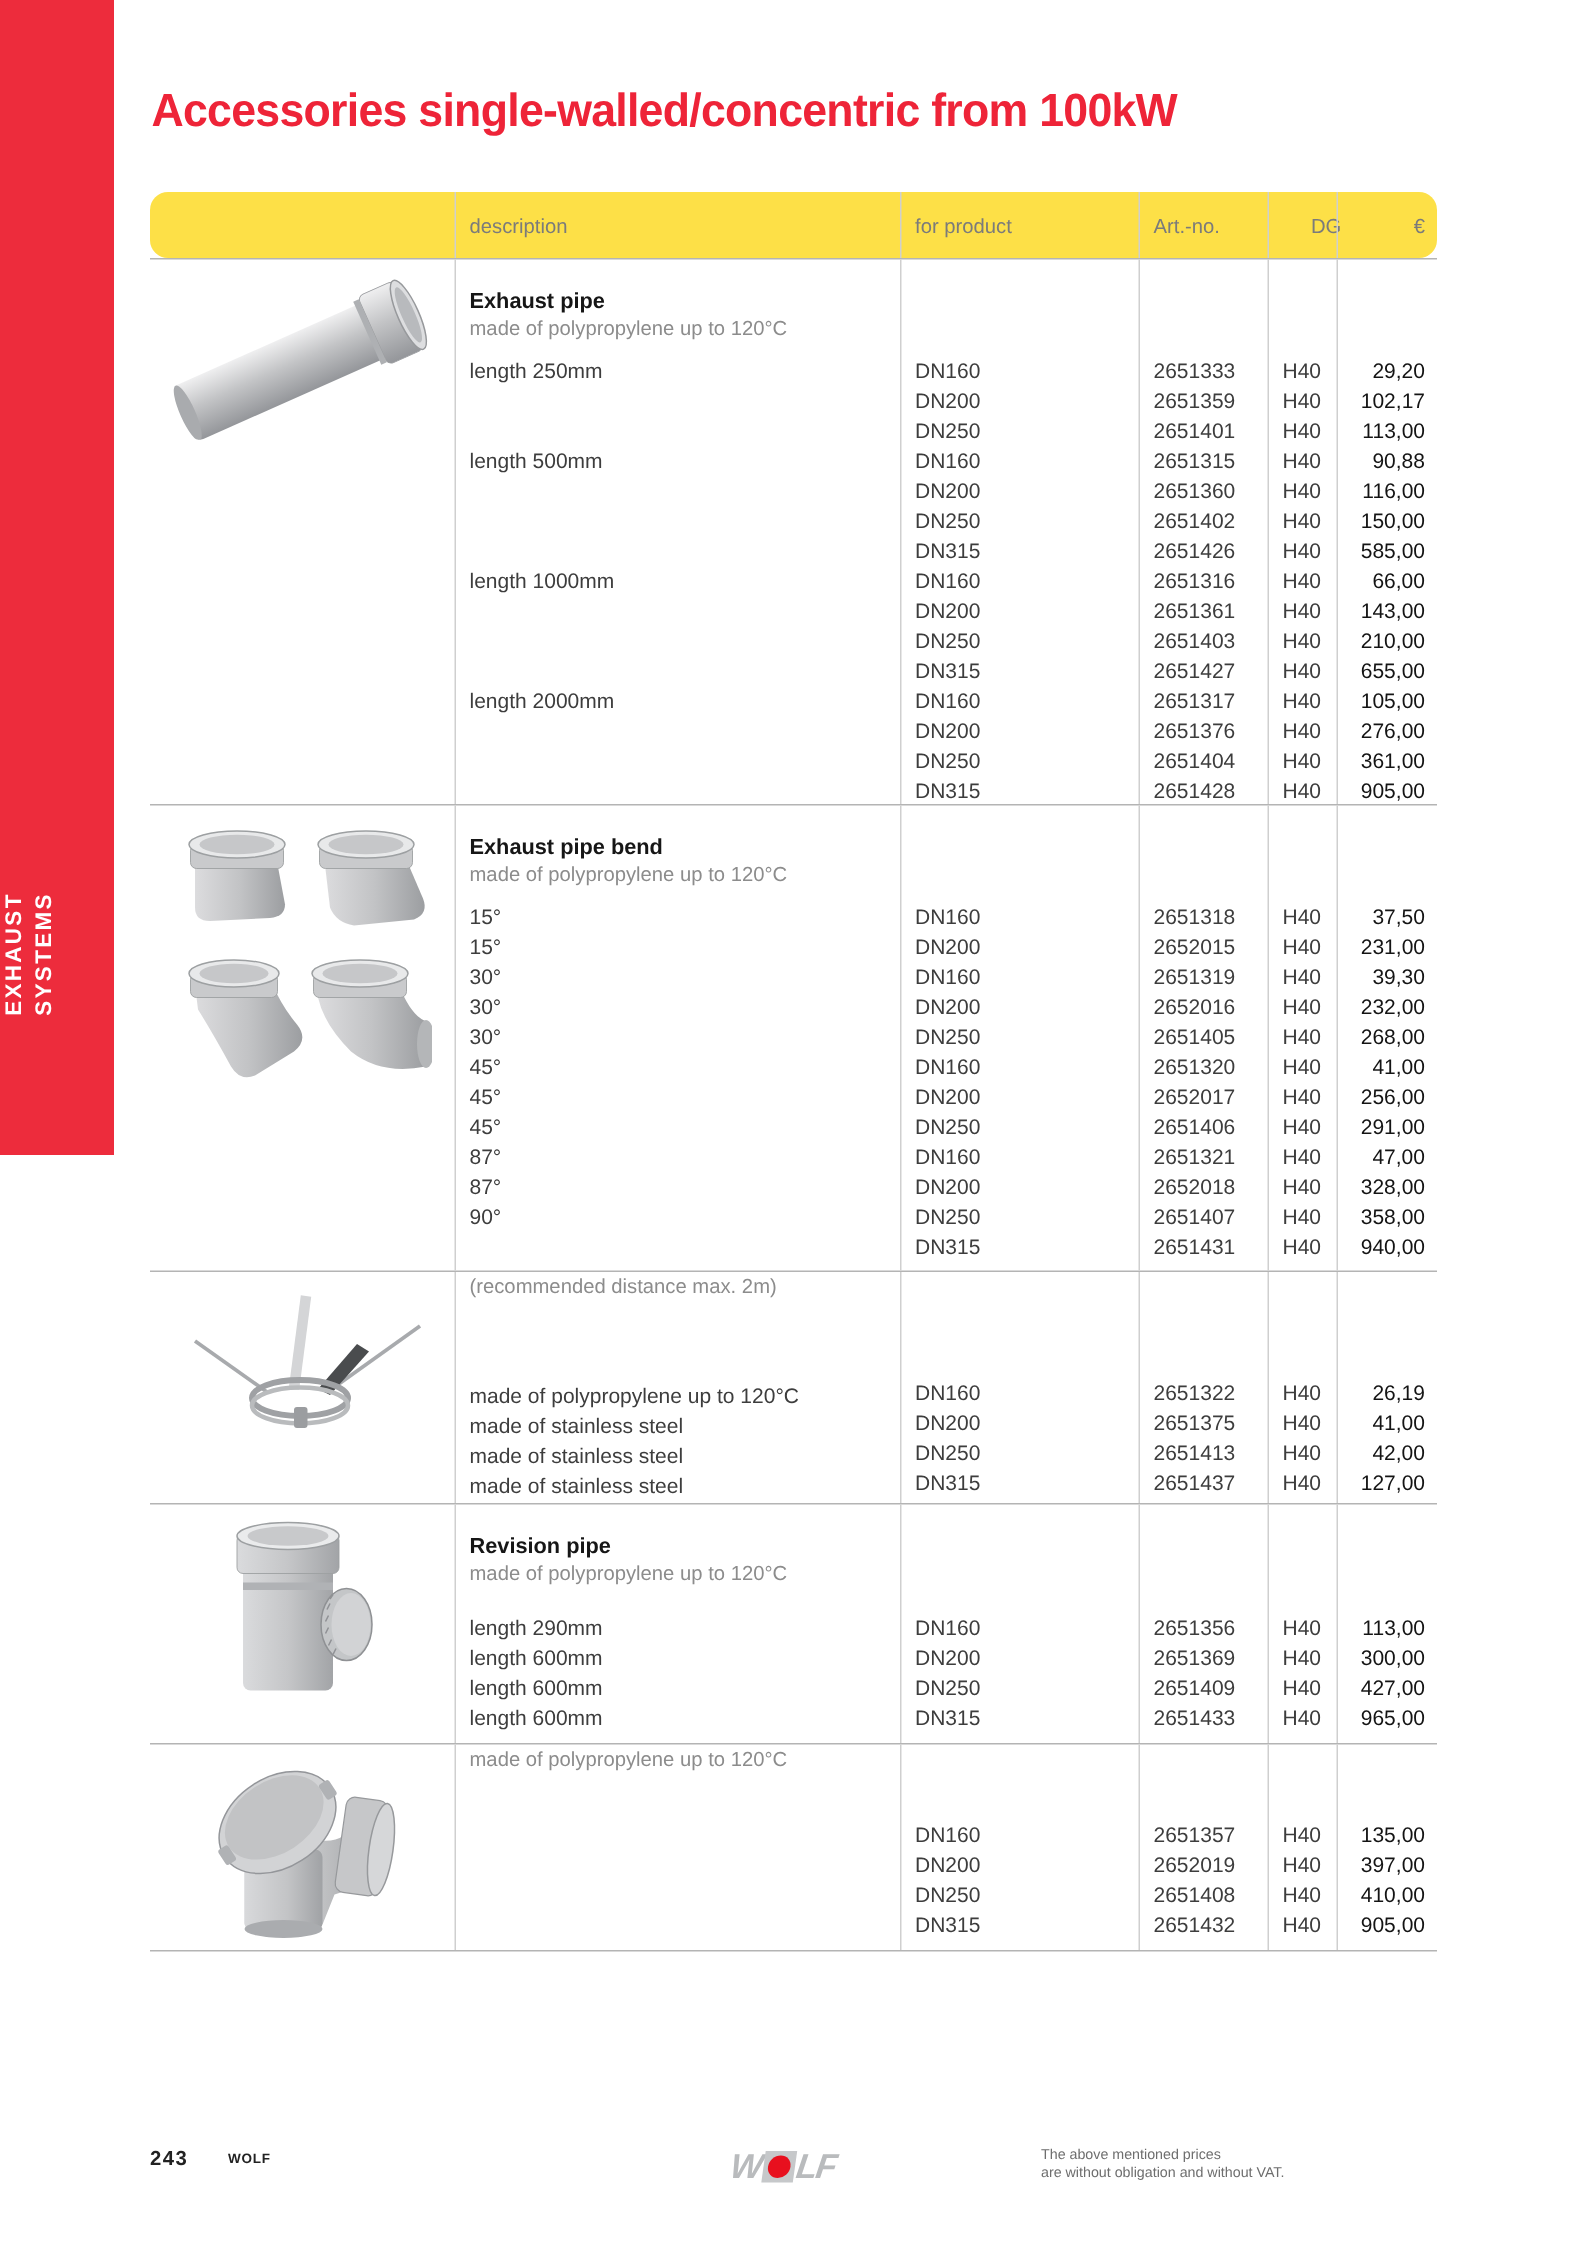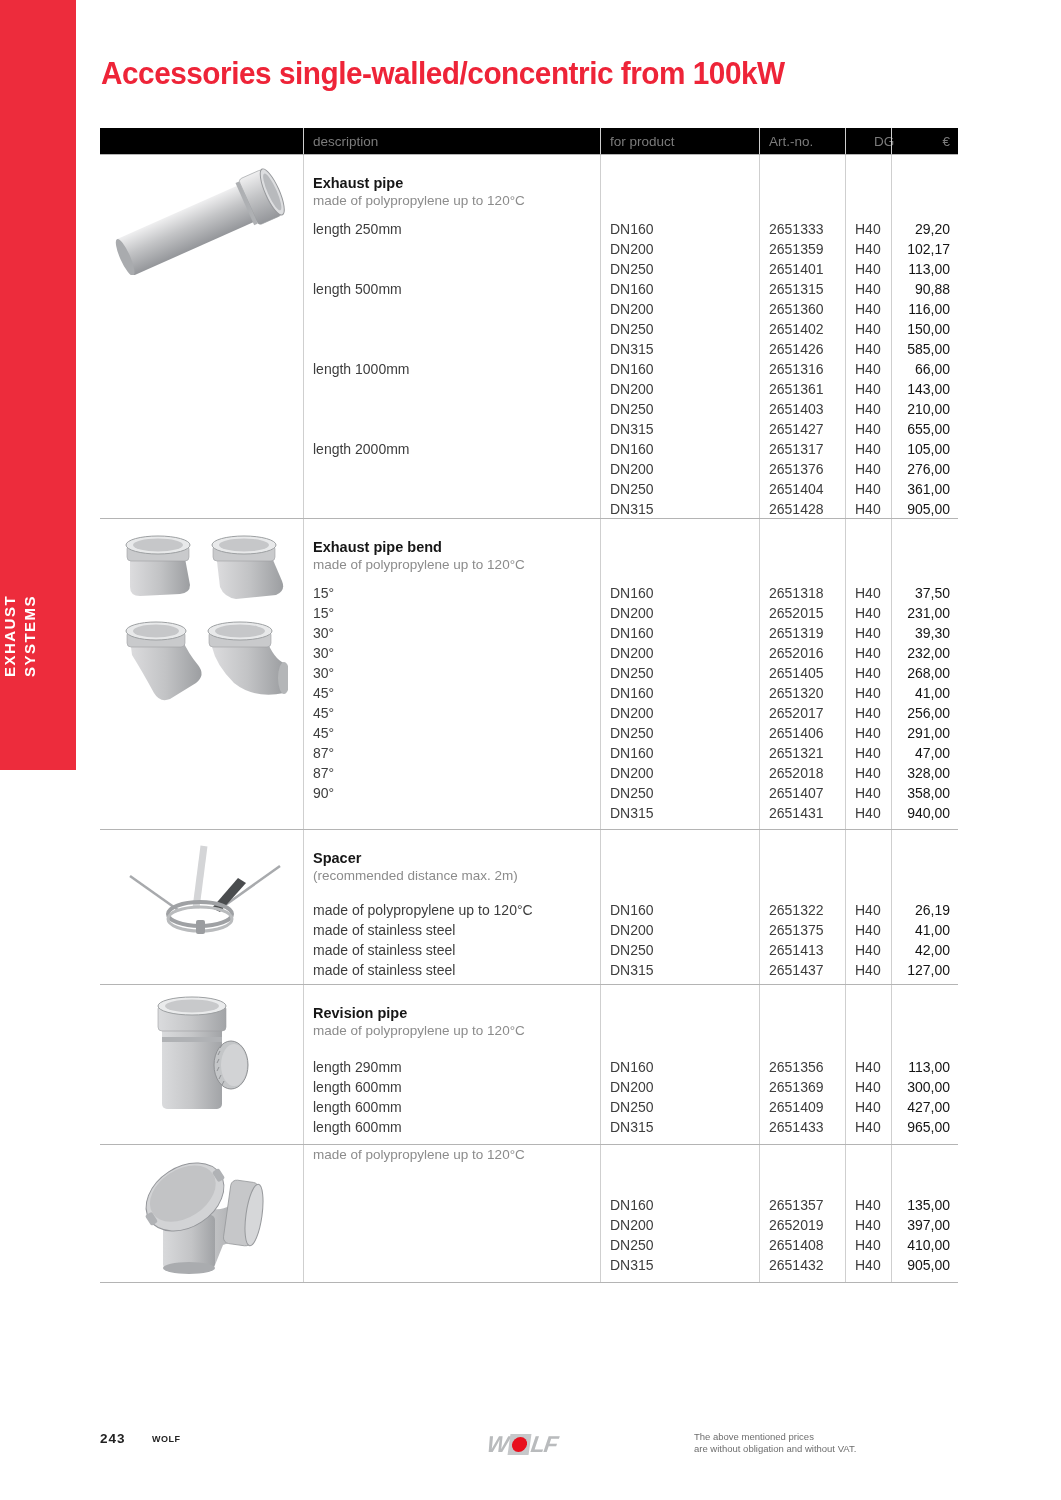--- a/index.html
+++ b/index.html
@@ -13,21 +13,21 @@
                   color:#ffffff; font-size:15px; font-weight:bold; letter-spacing:1.5px;
                   line-height:1.3; text-align:center; white-space:pre-line; }
 
   
   .page-title { position:absolute; left:101px; top:56px; color:#ee2438;
                 font-size:31px; font-weight:bold; letter-spacing:-0.5px;
                 transform:scaleX(0.96); transform-origin:left; white-space:nowrap; }
 
   
   .catalog { position:absolute; left:100px; top:128px; width:858px; }
-  .thead { display:flex; height:26px; background:#000000; color:#7b7b7b; font-size:13.5px; }
+  .thead { display:flex; height:44px; background:#fde047; color:#7b7b7b; font-size:13.5px;border-radius:12px; }
   .thead .hc { display:flex; align-items:center; padding-left:9px; }
   .thead .hc + .hc { border-left:1px solid #cfcfcf; }
   .hc.w-img{width:203px;} .hc.w-desc{width:297px;} .hc.w-prod{width:159px;}
   .hc.w-art{width:86px;} .hc.w-dg{width:46px;padding-left:28px;}
   .hc.w-price{width:67px; justify-content:flex-end; padding-right:8px; padding-left:0;}
 
   .section { display:flex; border-top:1px solid #b4b4b4; }
   .section:first-of-type { border-top:none; }
   .section:last-of-type { border-bottom:1px solid #b4b4b4; }
   .c { flex-shrink:0; }
@@ -340,21 +340,20 @@
         <line x1="168" y1="28" x2="112" y2="68" stroke="#a8aaad" stroke-width="2.5"></line>
         <line x1="92" y1="8" x2="84" y2="70" stroke="#d4d5d7" stroke-width="7"></line>
         <polygon points="100,70 126,40 134,45 108,74" fill="#4a4c4e"></polygon>
         <ellipse cx="88" cy="76" rx="32" ry="12" fill="none" stroke="#9fa1a4" stroke-width="4"></ellipse>
         <ellipse cx="88" cy="81" rx="32" ry="12" fill="none" stroke="#b9bbbd" stroke-width="3"></ellipse>
         <rect x="84" y="82" width="9" height="14" rx="2" fill="#9b9da0"></rect>
       </svg>
     </div>
     <div class="c c-desc">
       <div class="shead">
-        <div class="stitle">Spacer</div>
         <div class="ssub">(recommended distance max. 2m)</div>
       </div>
       <div class="lines">
           <div class="line">made of polypropylene up to 120°C</div>
           <div class="line">made of stainless steel</div>
           <div class="line">made of stainless steel</div>
           <div class="line">made of stainless steel</div>
         </div>
     </div>
     <div class="c c-prod">

